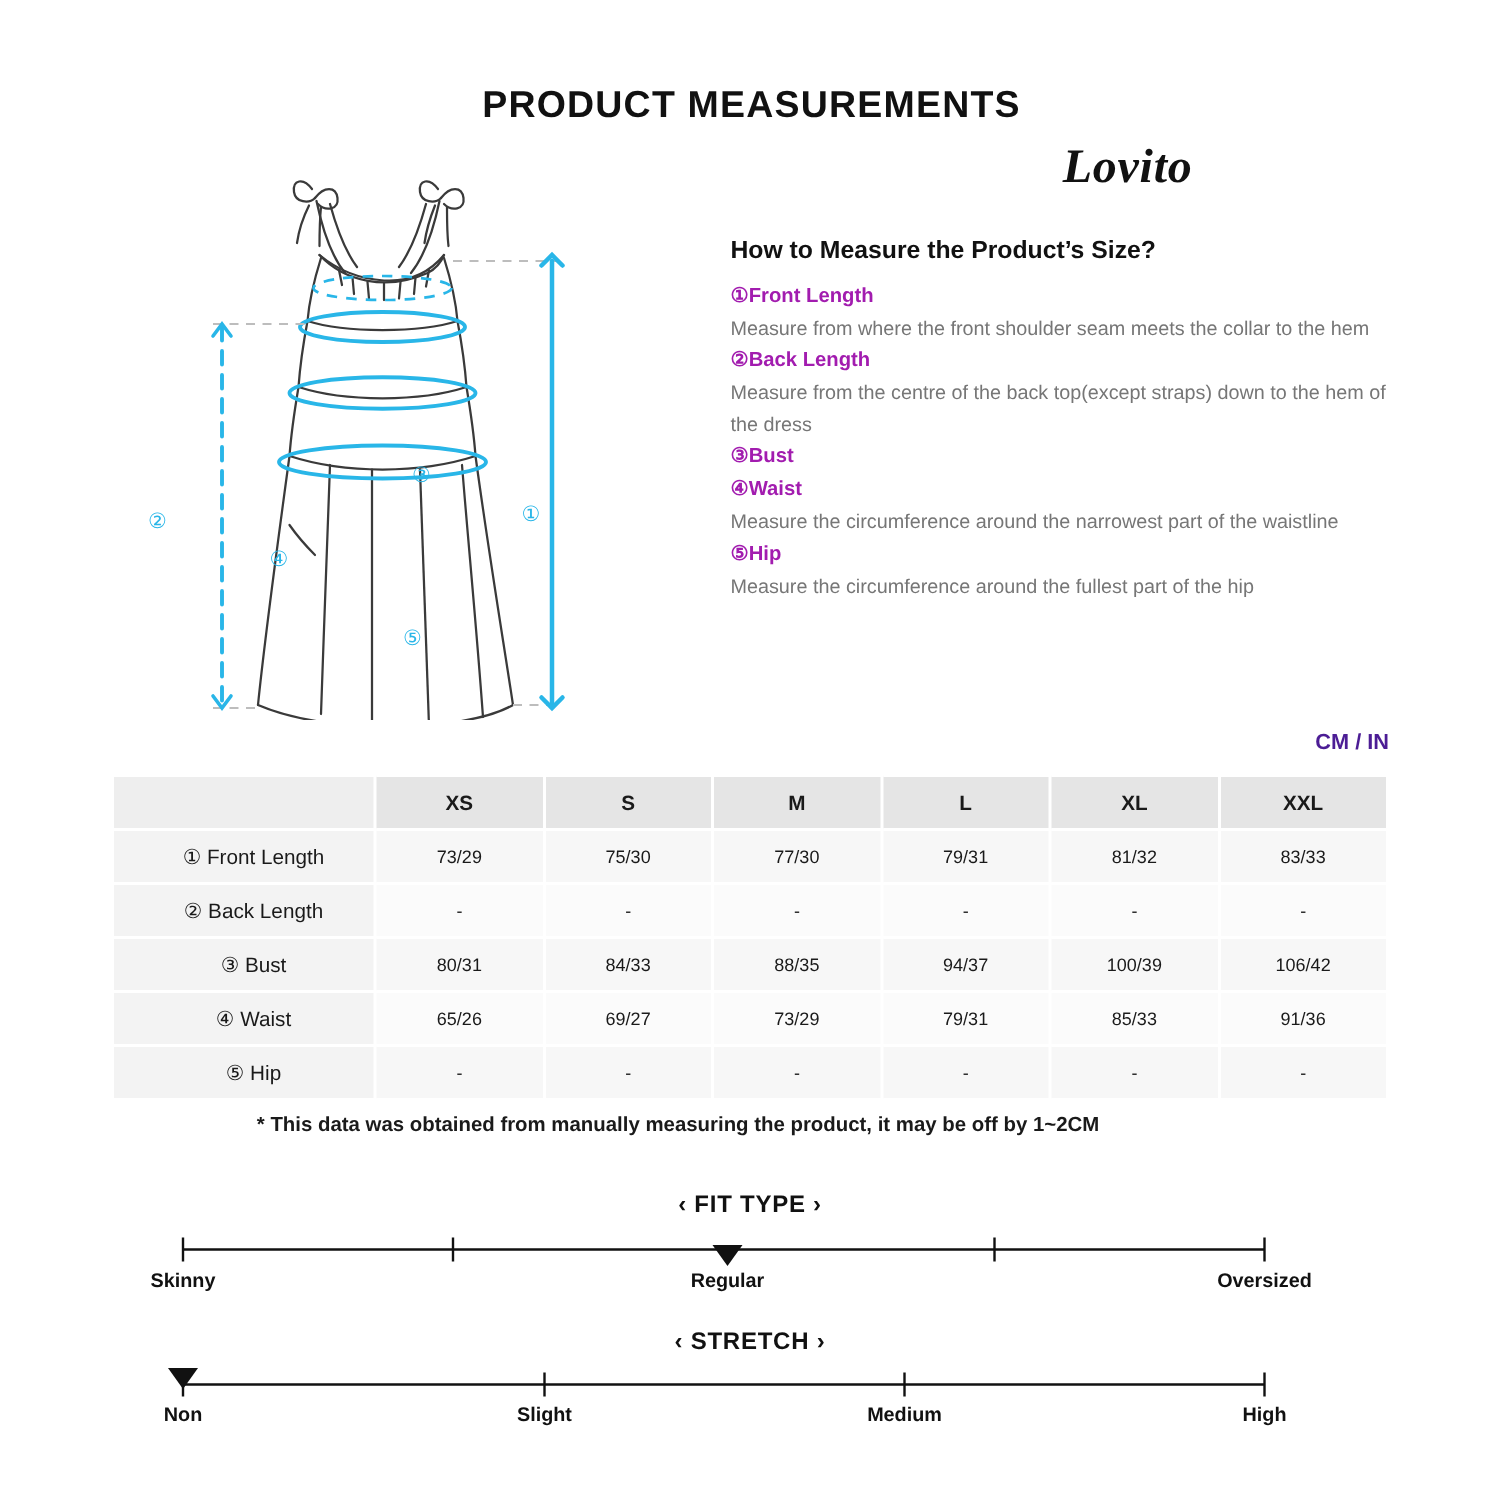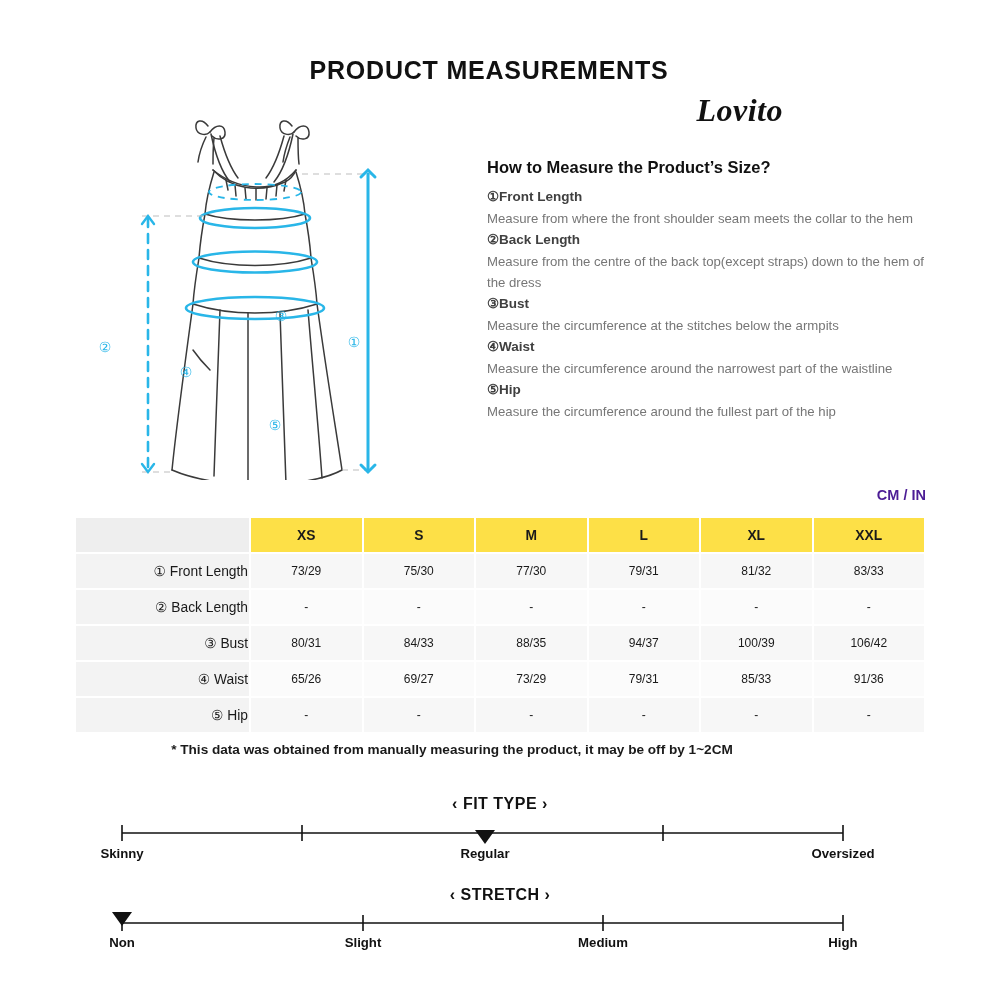--- a/index.html
+++ b/index.html
@@ -18,21 +18,21 @@
   .page {
     position: relative;
     width: 1000px;
     height: 1000px;
   }
 
   
   .header {
     position: absolute;
     top: 56px;
-    left: 4px;
+    left: 16px;
     width: 836px;
     height: 48px;
   }
   .title {
     position: absolute;
     left: 0;
     top: 0;
     width: 970px;
     text-align: center;
     font-size: 25px;
@@ -72,21 +72,21 @@
   }
   .howto h2 {
     margin: 0 0 10px 0;
     font-size: 16.5px;
     font-weight: bold;
     color: #111;
   }
   .howto .item-title {
     font-size: 13.5px;
     font-weight: bold;
-    color: #404040;
+    color: #a21caf;
     margin-top: 1px;
     line-height: 1.55;
   }
   .howto .item-desc {
     font-size: 13.2px;
     color: #767676;
     line-height: 1.6;
     margin-bottom: 1px;
   }
 
@@ -115,30 +115,30 @@
   table.size-table th,
   table.size-table td {
     border: 2px solid #ffffff;
     height: 32px;
     font-size: 12px;
     text-align: center;
     color: #1a1a1a;
     font-weight: normal;
   }
   table.size-table thead th {
-    background: #fde047;
+    background: #e5e5e5;
     font-weight: bold;
     font-size: 13.8px;
   }
   table.size-table thead th.corner {
     background: #eeeeee;
   }
   table.size-table tbody td.rowhead {
     background: #f3f3f3;
-    text-align: right;
+    text-align: center;
     padding-left: 14px;
     font-size: 13.8px;
   }
   table.size-table tbody td.val {
     background: #f7f7f7;
   }
   table.size-table tbody tr:nth-child(even) td.val {
     background: #fbfbfb;
   }
   table.size-table tbody tr:nth-child(even) td.rowhead {
@@ -296,21 +296,20 @@
     <div>
       <div class="item-title">①Front Length</div>
       <div class="item-desc">Measure from where the front shoulder seam meets the collar to the hem</div>
     </div>
     <div>
       <div class="item-title">②Back Length</div>
       <div class="item-desc">Measure from the centre of the back top(except straps) down to the hem of the dress</div>
     </div>
     <div>
       <div class="item-title">③Bust</div>
-      <div class="item-desc">Measure the circumference at the stitches below the armpits</div>
     </div>
     <div>
       <div class="item-title">④Waist</div>
       <div class="item-desc">Measure the circumference around the narrowest part of the waistline</div>
     </div>
     <div>
       <div class="item-title">⑤Hip</div>
       <div class="item-desc">Measure the circumference around the fullest part of the hip</div>
     </div>
   </div>

